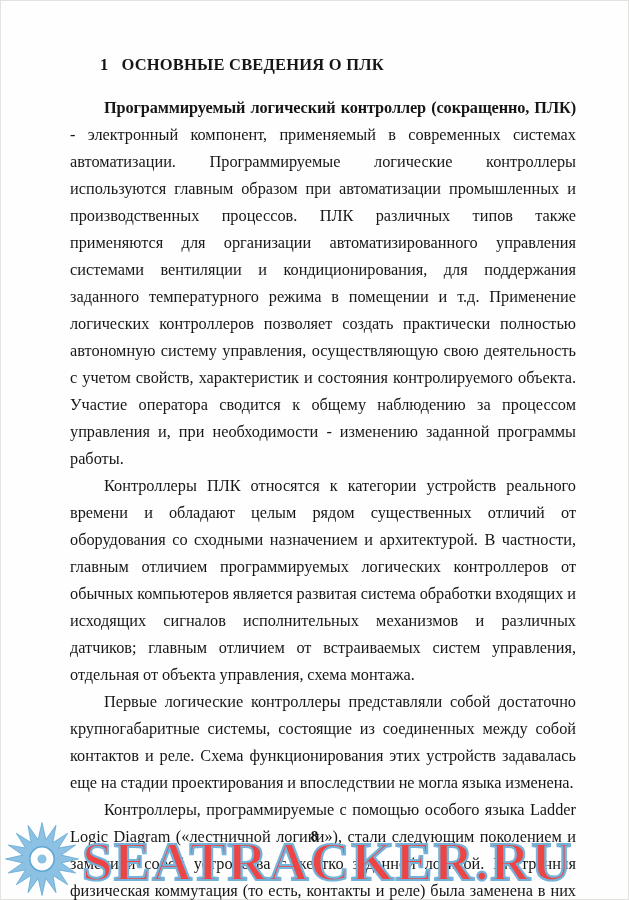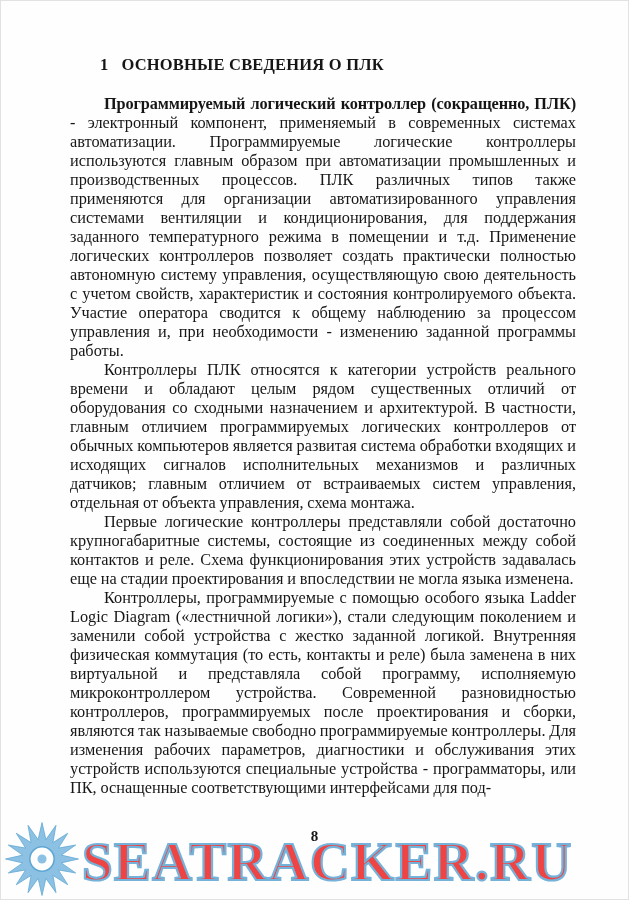--- a/index.html
+++ b/index.html
@@ -27,21 +27,21 @@
   }
   .doc-title {
     font-size: 16.5px;
     font-weight: bold;
     margin: 0 0 19px 30px;
     white-space: pre;
     letter-spacing: 0.2px;
   }
   .para {
     font-size: 16.3px;
-    line-height: 19px;
+    line-height: 27px;
     text-align: justify;
     text-indent: 34px;
     margin: 0;
     hyphens: auto;
     -webkit-hyphens: auto;
     word-spacing: -0.3px;
   }
   .para b { letter-spacing: -0.1px; }
   .page-number {
     position: absolute;

